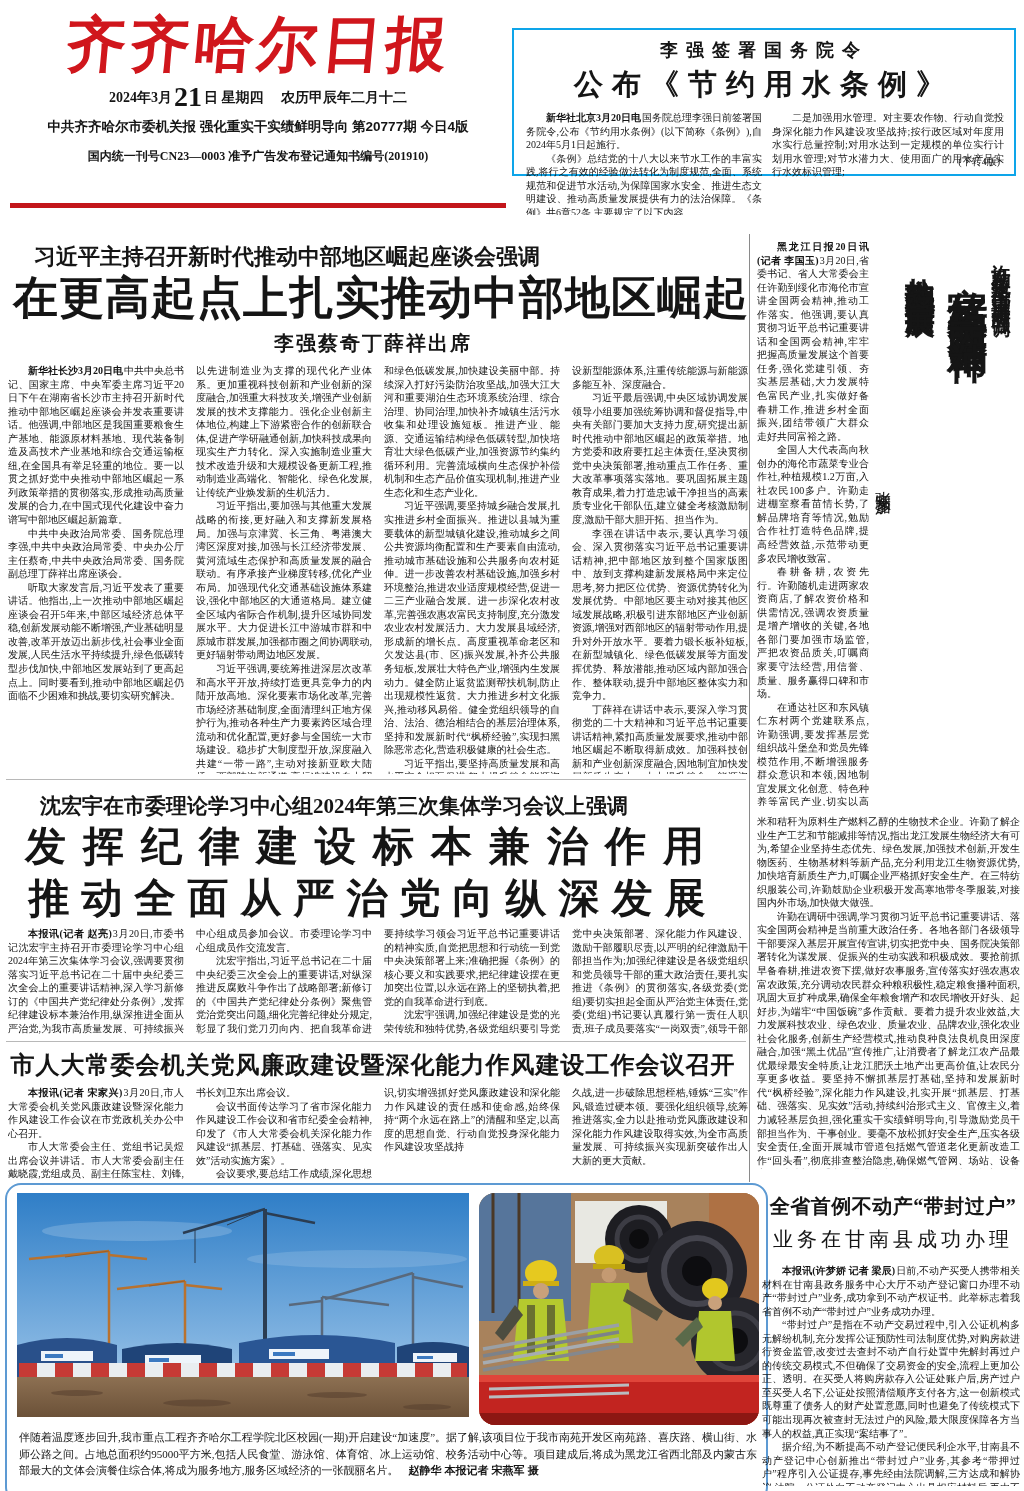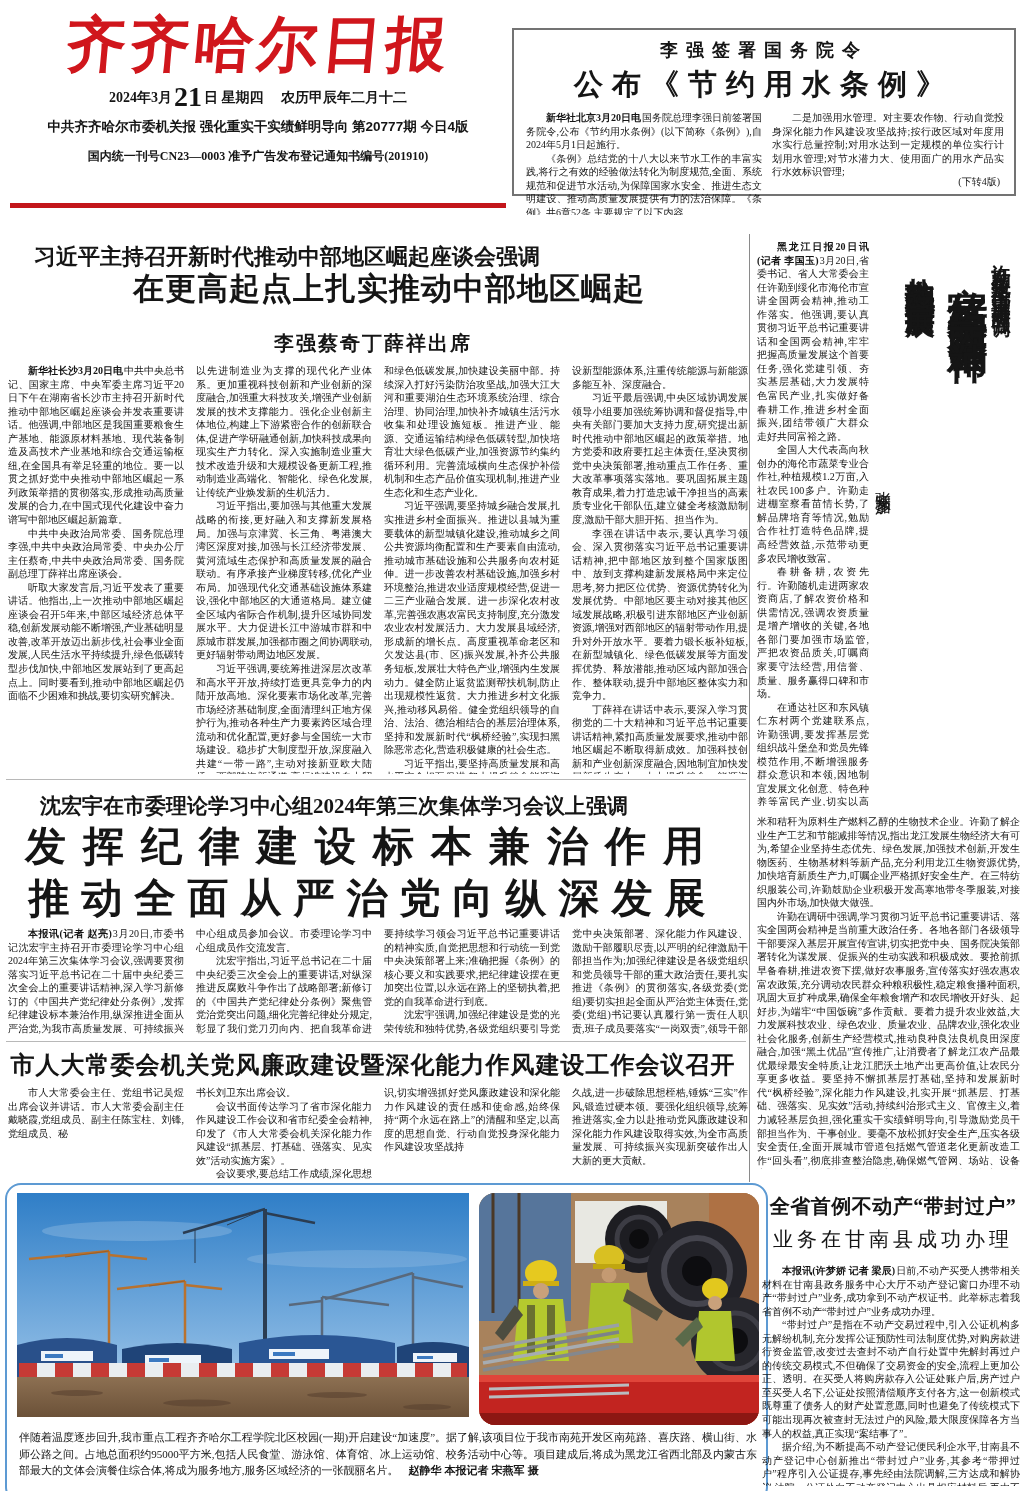--- a/index.html
+++ b/index.html
@@ -16,34 +16,34 @@
   #masthead{left:10px;top:12px;width:496px;height:190px;}
   #paper-title{font-size:60px;line-height:1.12;font-weight:bold;color:#d0161c;
     letter-spacing:4px;text-align:center;transform:skewX(-5deg);}
   #date-line{text-align:center;margin-top:4px;font-size:14px;font-weight:bold;white-space:nowrap;}
   #date-line .day{font-size:28px;line-height:1;vertical-align:-4px;padding:0 2px;}
   #date-line .lunar{margin-left:14px;}
   #publisher-line{margin-top:7px;text-align:center;font-size:13.5px;font-weight:600;white-space:nowrap;}
   #issn-line{margin-top:12px;text-align:center;font-size:12px;font-weight:bold;white-space:nowrap;}
   #red-rule{left:10px;top:203px;width:496px;height:5px;background:#c3161b;}
   
-  #water-box{left:512px;top:28px;width:504px;height:168px;border:2px solid #737373;box-sizing:border-box;}
+  #water-box{left:512px;top:28px;width:504px;height:148px;border:2px solid #0ea5e9;box-sizing:border-box;}
   #water-kicker{margin-top:8px;font-size:18px;font-weight:bold;letter-spacing:8px;text-align:center;}
   #water-headline{margin-top:3px;font-size:29px;font-weight:bold;letter-spacing:9px;text-align:center;white-space:nowrap;}
   #water-body{position:relative;margin-top:6px;height:104px;}
   #water-col1{position:absolute;left:12px;top:0;width:236px;height:104px;}
   #water-col2{position:absolute;left:258px;top:0;width:232px;height:104px;}
   #water-jump{position:absolute;right:14px;bottom:5px;font-size:10px;}
   
   .bodycol{font-size:10px;line-height:13.55px;text-align:justify;overflow:hidden;}
   .para{margin:0;text-indent:2em;}
   .para b{margin-right:1px;}
   
   #main-kicker{left:34px;top:242px;font-size:22px;font-weight:bold;white-space:nowrap;}
-  #main-headline{left:16px;top:268px;width:746px;font-size:31px;font-weight:900;letter-spacing:1px;white-space:nowrap;}
+  #main-headline{left:8px;top:268px;width:746px;font-size:45px;font-weight:900;letter-spacing:1px;white-space:nowrap;}
   #main-subhead{left:0;top:330px;width:746px;font-size:20px;font-weight:600;letter-spacing:2px;}
   .mcol1{left:8px;}.mcol2{left:196px;}.mcol3{left:384px;}.mcol4{left:572px;}
   .main-col{top:364px;width:176px;height:410px;}
   .hrule{height:1px;background:#b8b8b8;}
   
   #study-kicker{left:40px;top:792px;font-size:21px;font-weight:bold;white-space:nowrap;}
   #study-h1{left:0;top:819px;width:746px;font-size:41px;font-weight:900;letter-spacing:17px;white-space:nowrap;}
   #study-h2{left:0;top:871px;width:746px;font-size:41px;font-weight:900;letter-spacing:12px;white-space:nowrap;}
   .study-col{top:927px;width:176px;height:108px;}
   
@@ -139,20 +139,21 @@
     <p class="para">沈宏宇强调,加强纪律建设是党的光荣传统和独特优势,各级党组织要引导党员干部站在对党绝对忠诚的高度,学习好、领会</p>
   </div>
 <div class="abs bodycol study-col mcol4">
     <p class="para" style="text-indent: 0px;">党中央决策部署、深化能力作风建设、激励干部履职尽责,以严明的纪律激励干部担当作为;加强纪律建设是各级党组织和党员领导干部的重大政治责任,要扎实推进《条例》的贯彻落实,各级党委(党组)要切实担起全面从严治党主体责任,党委(党组)书记要认真履行第一责任人职责,班子成员要落实“一岗双责”,领导干部要以身作则、以上率下,纪检监察机关要发挥专责监督作用,推动形成全市上下一起抓纪律、管纪律、执行纪律的良好局面。</p>
   </div>
 
 <div class="abs hrule" style="left:6px;top:1041px;width:740px;"></div>
 
 <div id="npc-headline" class="abs center sans">市人大常委会机关党风廉政建设暨深化能力作风建设工作会议召开</div>
 <div class="abs bodycol npc-col mcol1">
+    <p class="para"><b>本报讯(记者 宋家兴)</b>3月20日,市人大常委会机关党风廉政建设暨深化能力作风建设工作会议在市党政机关办公中心召开。</p>
     <p class="para">市人大常委会主任、党组书记吴煜出席会议并讲话。市人大常委会副主任戴晓霞,党组成员、副主任陈宝柱、刘锋,党组成员、秘</p>
   </div>
 <div class="abs bodycol npc-col mcol2">
     <p class="para" style="text-indent: 0px;">书长刘卫东出席会议。</p>
     <p class="para">会议书面传达学习了省市深化能力作风建设工作会议和省市纪委全会精神,印发了《市人大常委会机关深化能力作风建设“抓基层、打基础、强落实、见实效”活动实施方案》。</p>
     <p class="para">会议要求,要总结工作成绩,深化思想认</p>
   </div>
 <div class="abs bodycol npc-col mcol3">
     <p class="para" style="text-indent: 0px;">识,切实增强抓好党风廉政建设和深化能力作风建设的责任感和使命感,始终保持“两个永远在路上”的清醒和坚定,以高度的思想自觉、行动自觉投身深化能力作风建设攻坚战持</p>
   </div>

